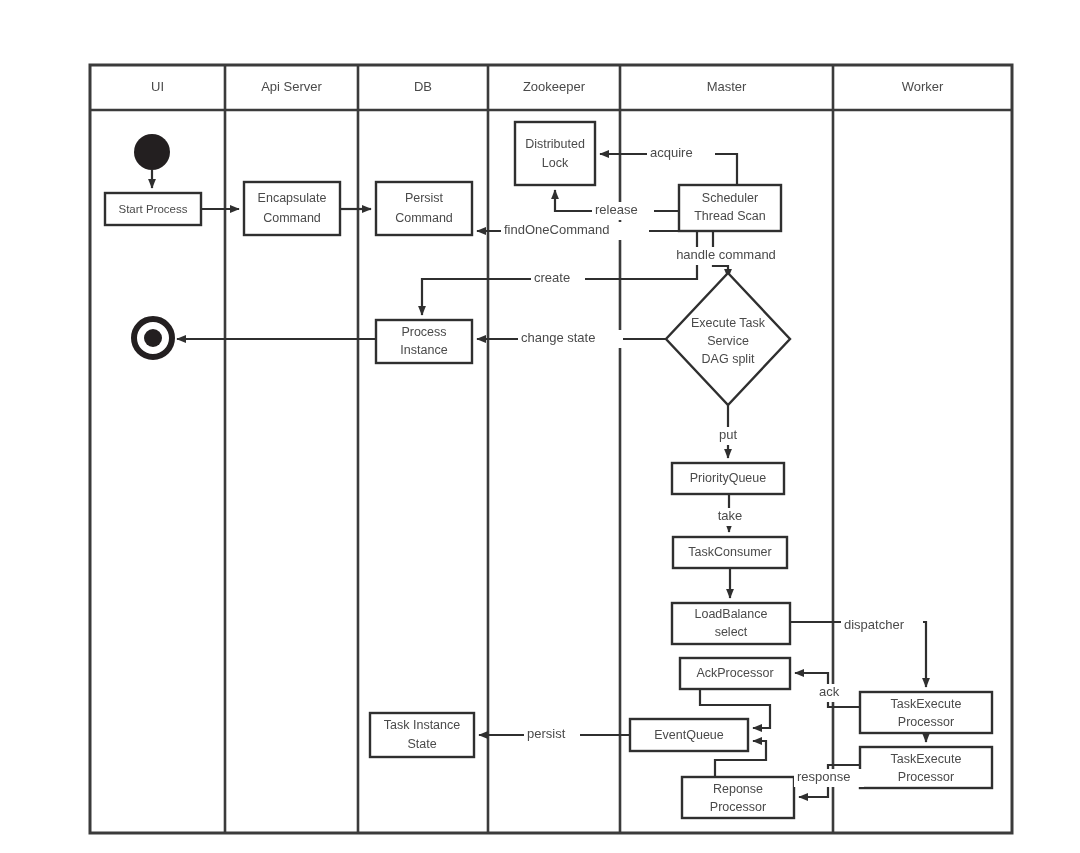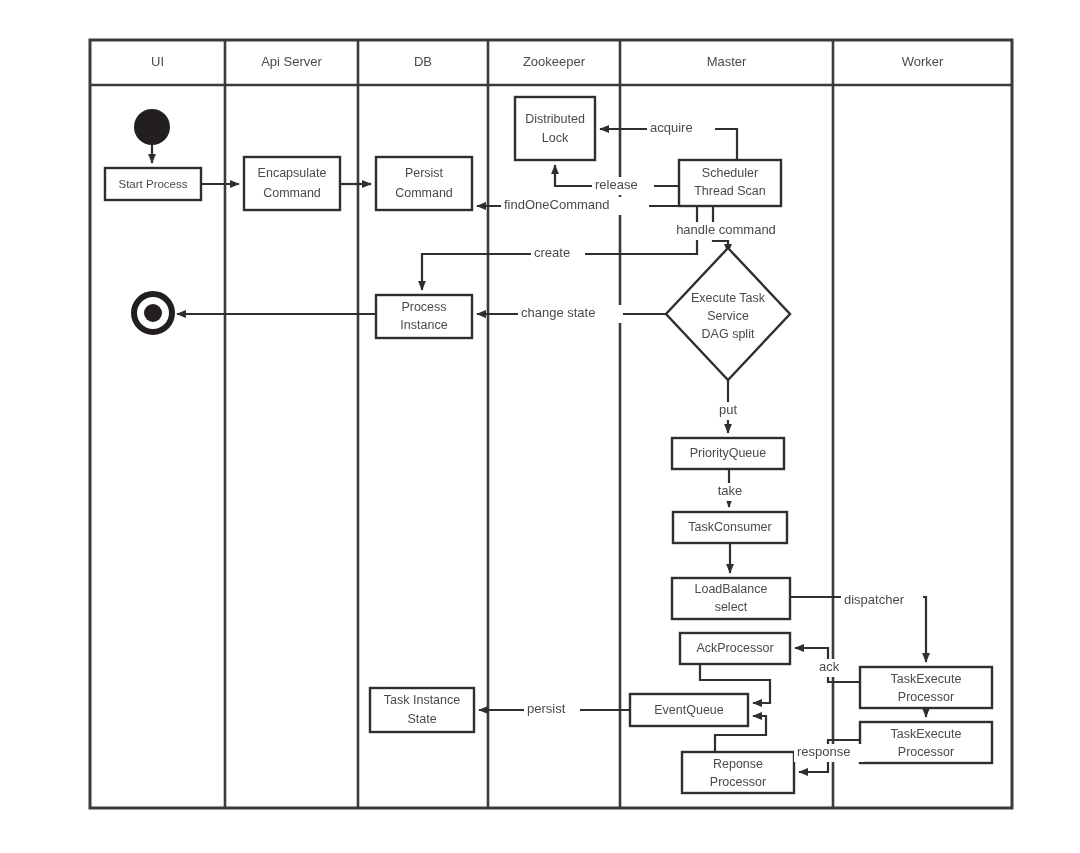--- a/index.html
+++ b/index.html
@@ -1,18 +1,18 @@
 <!DOCTYPE html>
 <html><head>
 <meta charset="utf-8">
 <style>
   html,body{margin:0;padding:0;background:#ffffff;}
   body{width:1080px;height:853px;overflow:hidden;
        font-family:"Liberation Sans","DejaVu Sans",sans-serif;}
-  #diagram-root{position:relative;width:1080px;height:711px;}
+  #diagram-root{position:relative;width:1080px;height:711px;margin-top:25px;}
   svg{display:block;}
   .lane-line{stroke:#3b3b3b;stroke-width:2.6;fill:none;}
   .frame{stroke:#3b3b3b;stroke-width:3;fill:none;}
   .lane-label{font-size:13px;fill:#4a4a4a;text-anchor:middle;dominant-baseline:middle;}
   .node-box{fill:#ffffff;stroke:#2f2f2f;stroke-width:2.4;}
   .node-text{font-size:12.5px;fill:#4a4a4a;text-anchor:middle;dominant-baseline:middle;}
   .node-text-sm{font-size:11.5px;fill:#4a4a4a;text-anchor:middle;dominant-baseline:middle;}
   .flow{stroke:#2f2f2f;stroke-width:2.2;fill:none;}
   .edge-label{font-size:13px;fill:#4a4a4a;dominant-baseline:middle;}
   .edge-label-c{font-size:13px;fill:#4a4a4a;text-anchor:middle;dominant-baseline:middle;}

